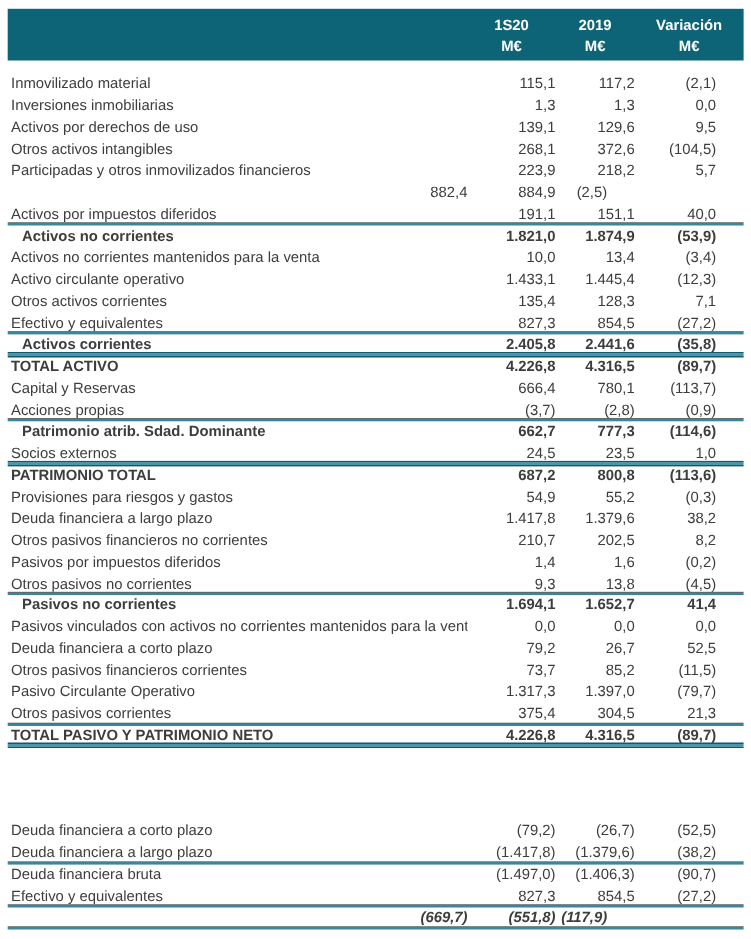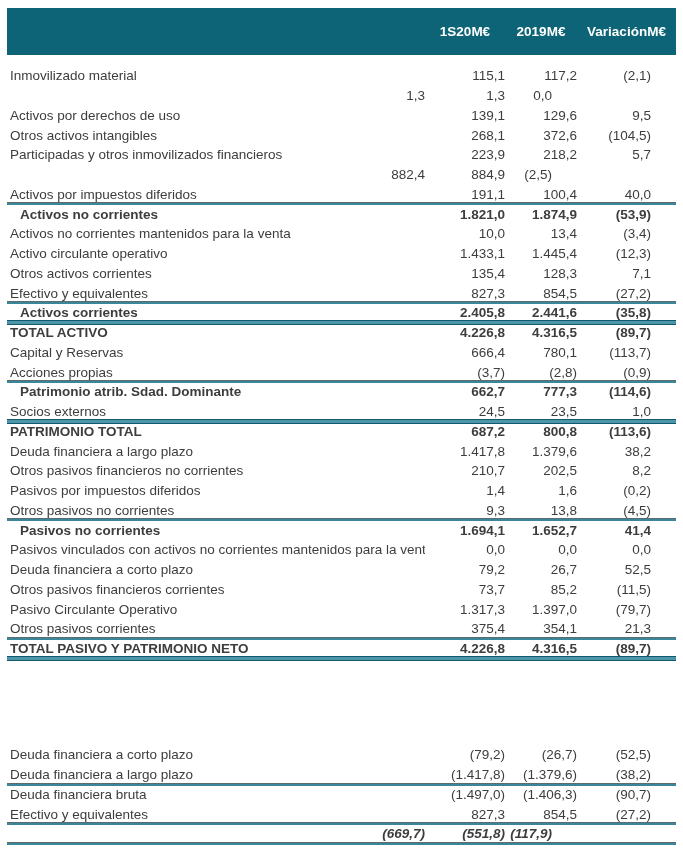--- a/index.html
+++ b/index.html
@@ -12,21 +12,21 @@
     overflow:hidden;
   }
   
   .thead {
     position:absolute; left:7px; top:8px; width:669px; height:47px;
     background:#0d6476;
     display:grid; grid-template-columns:1fr 80px 72px 99px;
     align-items:center;
   }
   .hcell {
-    display:flex; flex-direction:row; align-items:center; justify-content:center;
+    display:flex; flex-direction:column; align-items:center; justify-content:flex-end;
     color:#ffffff; font-weight:700; font-size:13.5px; line-height:19px;
   }
   
   .tbl { position:absolute; left:7px; width:669px; }
   .tbl-main { top:66px; }
   .tbl-debt { top:745px; }
   .r {
     position:relative;
     display:grid; grid-template-columns:1fr 80px 72px 99px;
     height:19.75px; align-items:center;
@@ -72,20 +72,21 @@
   </div>
 
   <div class="tbl tbl-main" id="main-table">
       <div class="r">
         <div class="lbl">Inmovilizado material</div>
         <div class="num v1">115,1</div>
         <div class="num v2">117,2</div>
         <div class="num v3">(2,1)</div>
       </div>
       <div class="r">
+        <div class="lbl">Inversiones inmobiliarias</div>
         <div class="num v1">1,3</div>
         <div class="num v2">1,3</div>
         <div class="num v3">0,0</div>
       </div>
       <div class="r">
         <div class="lbl">Activos por derechos de uso</div>
         <div class="num v1">139,1</div>
         <div class="num v2">129,6</div>
         <div class="num v3">9,5</div>
       </div>
@@ -102,21 +103,21 @@
         <div class="num v3">5,7</div>
       </div>
       <div class="r">
         <div class="num v1">882,4</div>
         <div class="num v2">884,9</div>
         <div class="num v3">(2,5)</div>
       </div>
       <div class="r line-thin">
         <div class="lbl">Activos por impuestos diferidos</div>
         <div class="num v1">191,1</div>
-        <div class="num v2">100,4</div>
+        <div class="num v2">151,1</div>
         <div class="num v3">40,0</div>
       </div>
       <div class="r bold indent">
         <div class="lbl">Activos no corrientes</div>
         <div class="num v1">1.821,0</div>
         <div class="num v2">1.874,9</div>
         <div class="num v3">(53,9)</div>
       </div>
       <div class="r">
         <div class="lbl">Activos no corrientes mantenidos para la venta</div>
@@ -178,20 +179,26 @@
         <div class="num v2">23,5</div>
         <div class="num v3">1,0</div>
       </div>
       <div class="r bold">
         <div class="lbl">PATRIMONIO TOTAL</div>
         <div class="num v1">687,2</div>
         <div class="num v2">800,8</div>
         <div class="num v3">(113,6)</div>
       </div>
       <div class="r">
+        <div class="lbl">Provisiones para riesgos y gastos</div>
+        <div class="num v1">54,9</div>
+        <div class="num v2">55,2</div>
+        <div class="num v3">(0,3)</div>
+      </div>
+      <div class="r">
         <div class="lbl">Deuda financiera a largo plazo</div>
         <div class="num v1">1.417,8</div>
         <div class="num v2">1.379,6</div>
         <div class="num v3">38,2</div>
       </div>
       <div class="r">
         <div class="lbl">Otros pasivos financieros no corrientes</div>
         <div class="num v1">210,7</div>
         <div class="num v2">202,5</div>
         <div class="num v3">8,2</div>
@@ -234,21 +241,21 @@
       </div>
       <div class="r">
         <div class="lbl">Pasivo Circulante Operativo</div>
         <div class="num v1">1.317,3</div>
         <div class="num v2">1.397,0</div>
         <div class="num v3">(79,7)</div>
       </div>
       <div class="r line-thin">
         <div class="lbl">Otros pasivos corrientes</div>
         <div class="num v1">375,4</div>
-        <div class="num v2">354,1</div>
+        <div class="num v2">304,5</div>
         <div class="num v3">21,3</div>
       </div>
       <div class="r bold line-thick">
         <div class="lbl">TOTAL PASIVO Y PATRIMONIO NETO</div>
         <div class="num v1">4.226,8</div>
         <div class="num v2">4.316,5</div>
         <div class="num v3">(89,7)</div>
       </div>
     </div>
 

